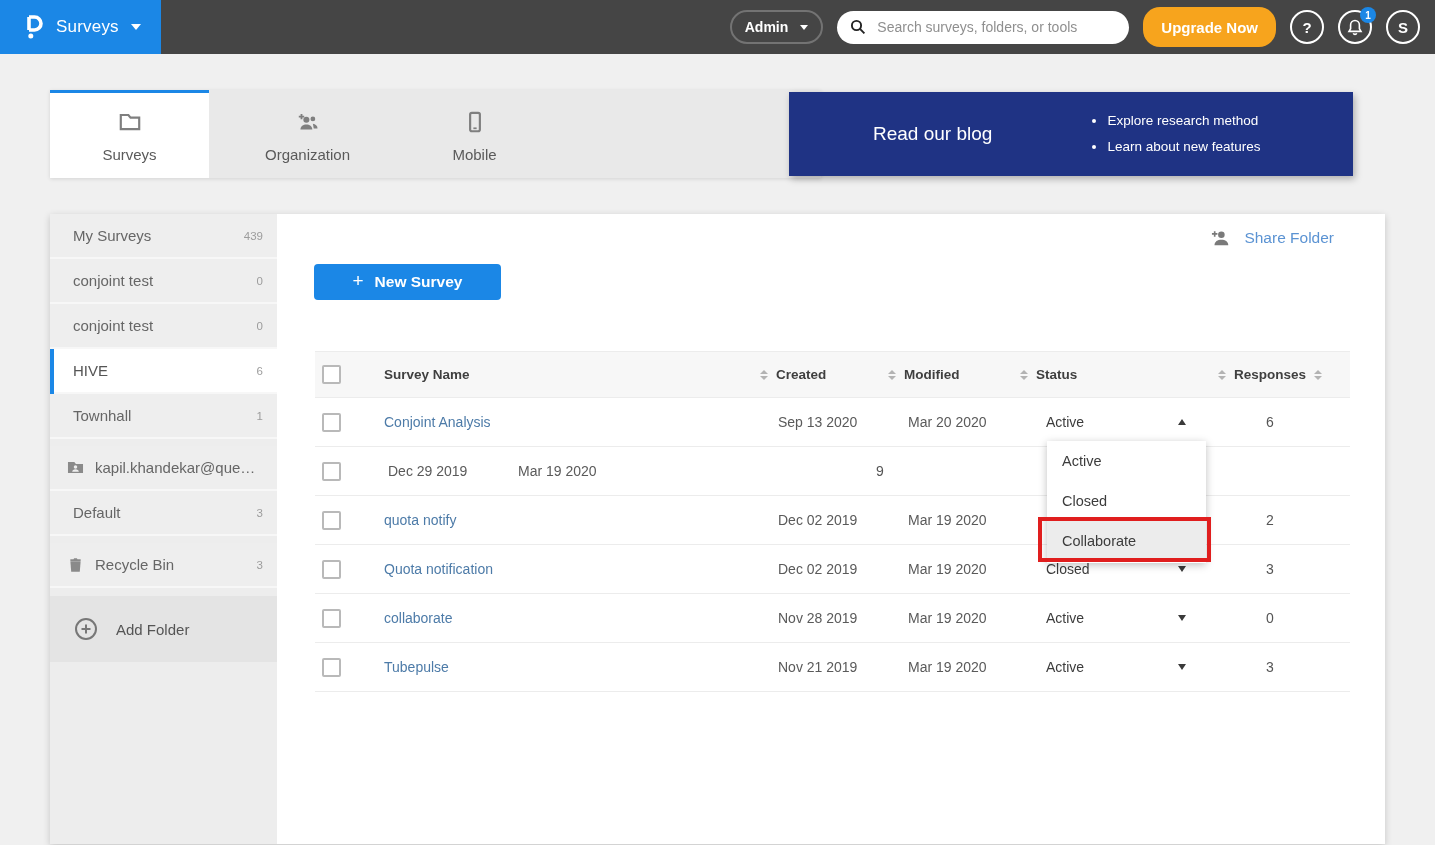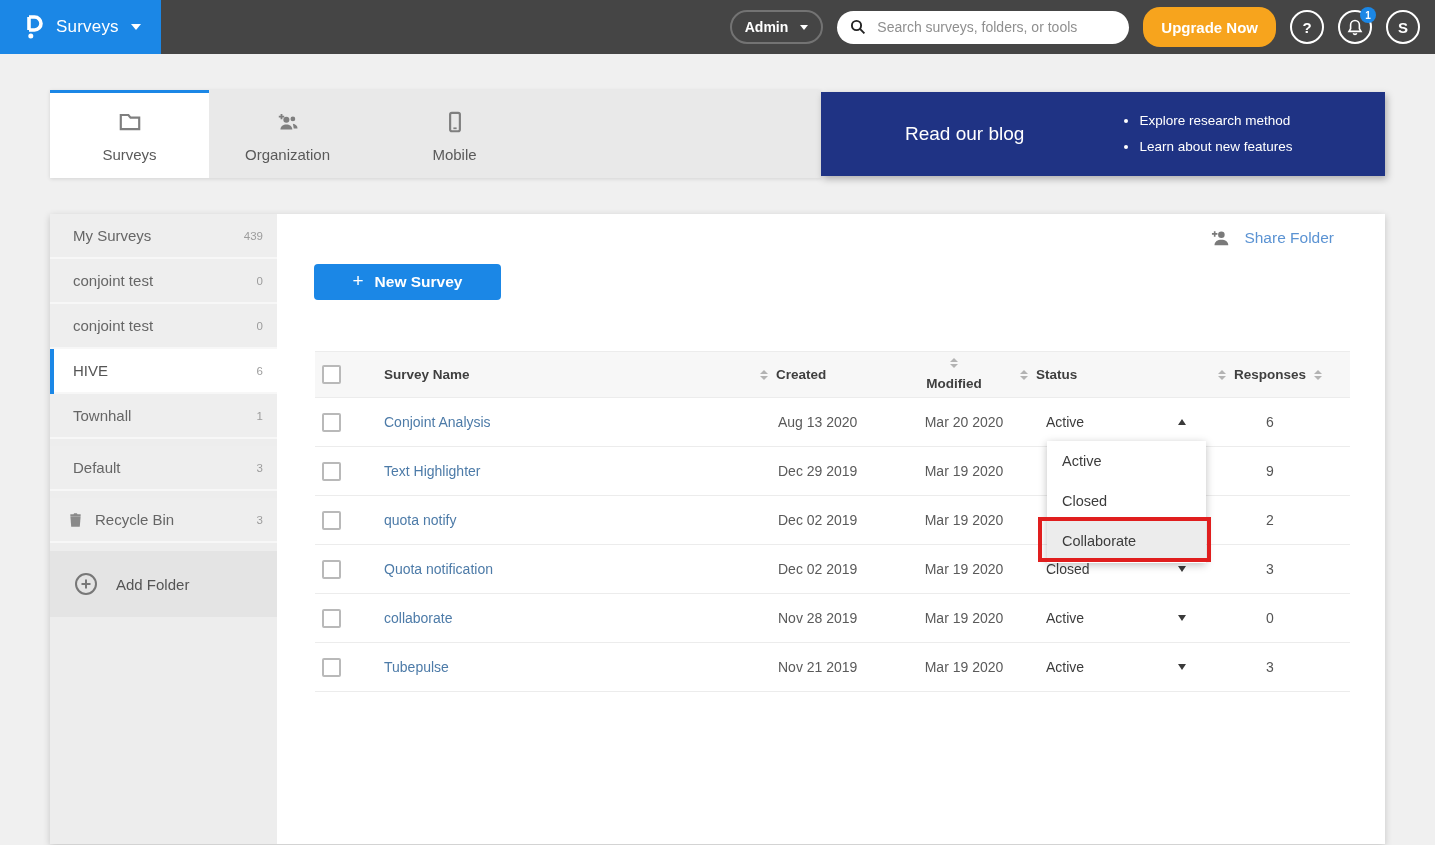--- a/index.html
+++ b/index.html
@@ -16,27 +16,27 @@
   .search-box{width:292px;height:33px;background:#fff;border-radius:17px;display:flex;align-items:center;gap:9px;padding:0 13px;box-sizing:border-box;}
   .search-box input{border:none;outline:none;background:transparent;font-size:14px;color:#333;width:100%;font-family:"Liberation Sans",sans-serif;}
   .search-box input::placeholder{color:#8f8f8f;}
   .upgrade-btn{height:40px;border:none;border-radius:17px;background:var(--orange);color:#fff;font-weight:bold;font-size:15px;padding:0 18px;cursor:pointer;font-family:"Liberation Sans",sans-serif;}
   .circle-btn{width:30px;height:30px;border-radius:50%;border:2px solid #fff;background:transparent;color:#fff;display:flex;align-items:center;justify-content:center;font-weight:bold;font-size:15px;position:relative;cursor:pointer;}
   .badge{position:absolute;top:-5px;right:-6px;min-width:16px;height:16px;border-radius:8px;background:var(--brand);color:#fff;font-size:10px;font-weight:bold;display:flex;align-items:center;justify-content:center;}
 
   
   .tabstrip{position:absolute;left:50px;top:90px;width:771px;height:88px;background:#e9e9e9;display:flex;box-shadow:0 1px 4px rgba(0,0,0,.12);}
   .tab{display:flex;flex-direction:column;align-items:center;justify-content:center;gap:11px;color:#5a5a5a;font-size:15px;border-top:3px solid transparent;box-sizing:border-box;cursor:pointer;}
-  .tab:nth-child(1){width:159px;}.tab:nth-child(2){width:157px;}.tab:nth-child(3){width:177px;}.tab:nth-child(4){width:157px;text-align:center;}
+  .tab:nth-child(1){width:159px;}.tab:nth-child(2){width:157px;margin-left:20px;}.tab:nth-child(3){width:177px;}.tab:nth-child(4){width:157px;text-align:center;}
   .tab.active{background:#fff;border-top-color:var(--brand);}
   .tab-icon{width:26px;height:26px;color:#7f7f7f;}
   .tab-icon svg{width:100%;height:100%;display:block;}
 
   
-  .banner{position:absolute;left:821px;top:92px;width:564px;height:84px;background:var(--navy);color:#fff;display:flex;align-items:center;box-shadow:2px 3px 7px rgba(0,0,0,.28);cursor:pointer;}
+  .banner{position:absolute;left:789px;top:92px;width:564px;height:84px;background:var(--navy);color:#fff;display:flex;align-items:center;box-shadow:2px 3px 7px rgba(0,0,0,.28);cursor:pointer;}
   .banner-title{font-size:19px;margin-left:84px;white-space:nowrap;}
   .banner-bullets{list-style:disc;margin:0 0 0 115px;padding:0;font-size:13.5px;line-height:1.95;}
 
   
   .content{position:absolute;left:50px;top:214px;width:1335px;height:630px;background:#fff;display:flex;box-shadow:0 2px 7px rgba(0,0,0,.18);}
   .sidebar{width:227px;background:#ededed;flex-shrink:0;}
   .sidebar-item{height:43px;background:#eeeeee;border-bottom:2px solid #f7f7f7;display:flex;align-items:center;padding:0 14px 0 23px;color:#666;font-size:15px;position:relative;cursor:pointer;box-sizing:content-box;}
   .sidebar-item .s-icon{width:19px;height:19px;margin:0 10px 0 -7px;color:#8a8a8a;flex-shrink:0;}
   .sidebar-item .s-icon svg{width:100%;height:100%;display:block;}
   .sidebar-item .count{margin-left:auto;font-size:11.5px;color:#9c9c9c;}
@@ -55,21 +55,21 @@
   .new-survey-btn{position:absolute;left:37px;top:50px;width:187px;height:36px;background:var(--brand);border:none;border-radius:4px;color:#fff;font-size:15.5px;font-weight:bold;display:flex;align-items:center;justify-content:center;gap:11px;cursor:pointer;font-family:"Liberation Sans",sans-serif;}
   .new-survey-btn .plus{font-size:19px;font-weight:normal;margin-top:-2px;}
 
   
   .table{position:absolute;left:38px;top:137px;width:1035px;font-size:14px;}
   .thead{height:47px;background:#f7f7f7;border-top:1px solid #ececec;border-bottom:1px solid #ececec;display:flex;align-items:center;color:#3f3f3f;font-weight:bold;font-size:13.5px;box-sizing:border-box;}
   .trow{height:49px;border-bottom:1px solid #ececec;display:flex;align-items:center;box-sizing:border-box;}
   .c-check{width:55px;flex-shrink:0;display:flex;}
   .c-name{width:390px;flex-shrink:0;padding-left:14px;box-sizing:border-box;}
   .c-created{width:128px;flex-shrink:0;display:flex;align-items:center;gap:8px;box-sizing:border-box;}
-  .c-modified{width:132px;flex-shrink:0;display:flex;align-items:center;gap:8px;box-sizing:border-box;flex-direction:column;}
+  .c-modified{width:132px;flex-shrink:0;display:flex;align-items:center;gap:8px;box-sizing:border-box;}
   .c-status{width:170px;flex-shrink:0;display:flex;align-items:center;gap:8px;box-sizing:border-box;}
   .c-resp{width:160px;flex-shrink:0;display:flex;align-items:center;justify-content:center;gap:8px;box-sizing:border-box;}
   .checkbox{width:15px;height:15px;border:2px solid #b9b9b9;border-radius:2px;background:#fff;margin-left:7px;cursor:pointer;}
   .sort{display:inline-flex;flex-direction:column;gap:2px;cursor:pointer;}
   .sort i{display:block;width:0;height:0;border-left:4px solid transparent;border-right:4px solid transparent;}
   .sort .up{border-bottom:4px solid #b3b3b3;}
   .sort .down{border-top:4px solid #b3b3b3;}
   .row-name{color:var(--link);cursor:pointer;}
   .cell-date{color:#5a5a5a;padding-left:18px;}
   .c-modified .cell-date{padding-left:20px;}
@@ -192,20 +192,31 @@
   </div>
           <div class="sidebar-item selected">
     <span class="label">HIVE</span>
     <span class="count">6</span>
   </div>
           <div class="sidebar-item">
     <span class="label">Townhall</span>
     <span class="count">1</span>
   </div>
           <div class="side-gap"></div>
+          <div class="sidebar-item">
+    <span class="s-icon">
+              <svg viewBox="0 0 24 24">
+                <path d="M2.5 5h8l2 2.5h9V19h-19z" fill="currentColor"></path>
+                <circle cx="12" cy="11.5" r="2.2" fill="#eee"></circle>
+                <path d="M7.8 17.5c0-2.2 1.9-3.4 4.2-3.4s4.2 1.2 4.2 3.4z" fill="#eee"></path>
+              </svg>
+            </span>
+            <span class="label">kapil.khandekar@que…</span>
+    <span class="count"></span>
+  </div>
           <div class="sidebar-item">
     <span class="label">Default</span>
     <span class="count">3</span>
   </div>
           <div class="side-gap"></div>
           <div class="sidebar-item">
     <span class="s-icon">
               <svg viewBox="0 0 24 24">
                 <path d="M5.5 8h13l-1.1 13H6.6z" fill="currentColor"></path>
                 <path d="M9.5 5.5 10.3 4h3.4l.8 1.5h4v2h-13v-2z" fill="currentColor"></path>
@@ -282,40 +293,39 @@
               </span>
           </div>
         </div>
         <div id="table-body">
             <div class="trow">
     <div class="c-check">
                 <div class="checkbox"></div>
               </div>
     <div class="c-name"><span class="row-name">Conjoint Analysis</span></div>
     <div class="c-created">
-                <span class="cell-date">Aug 13 2020</span>
+                <span class="cell-date">Sep 13 2020</span>
               </div>
     <div class="c-modified">
                 <span class="cell-date">Mar 20 2020</span>
               </div>
     <div class="c-status">
       <span class="cell-status">
         <span class="status-text">Active</span>
         <span class="status-caret caret-up"></span>
       </span>
     </div>
     <div class="c-resp">
                 <span class="cell-resp">6</span>
               </div>
   </div>
             <div class="trow">
     <div class="c-check">
                 <div class="checkbox"></div>
               </div>
-    <div class="c-name"><span class="row-name">Text Highlighter</span></div>
     <div class="c-created">
                 <span class="cell-date">Dec 29 2019</span>
               </div>
     <div class="c-modified">
                 <span class="cell-date">Mar 19 2020</span>
               </div>
     <div class="c-status">
       <span class="cell-status">
         <span class="status-text"></span>
 

